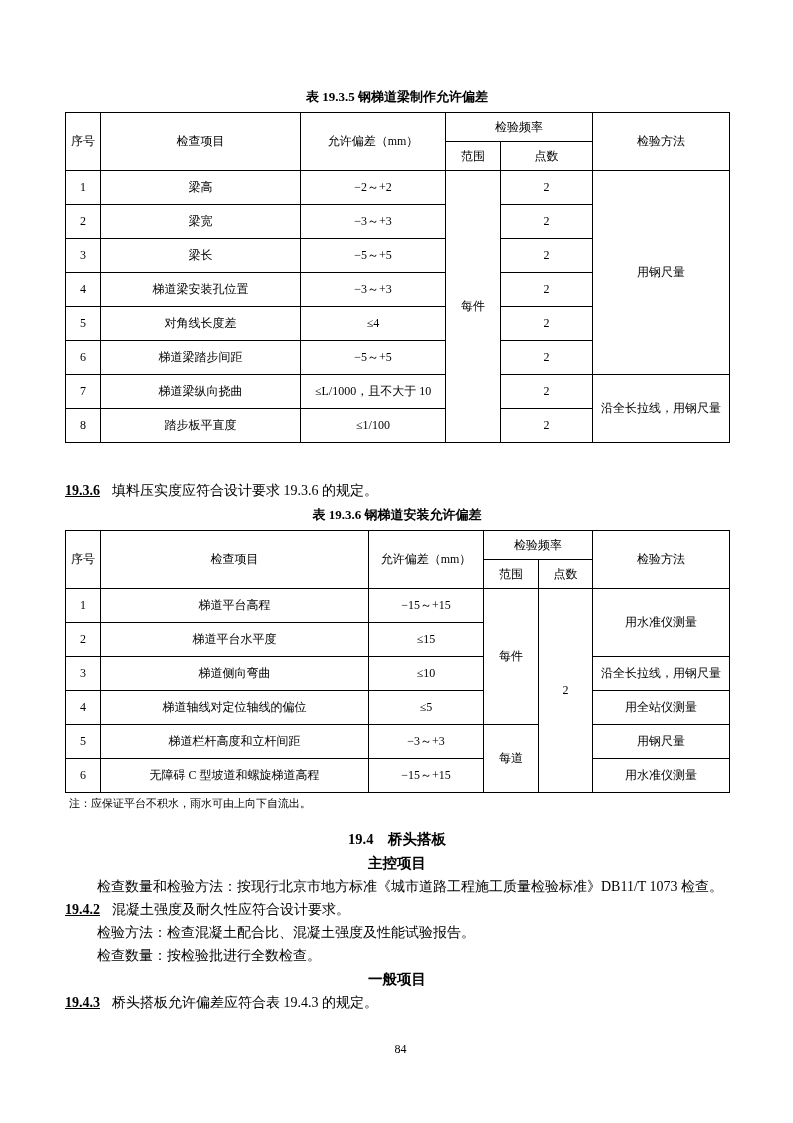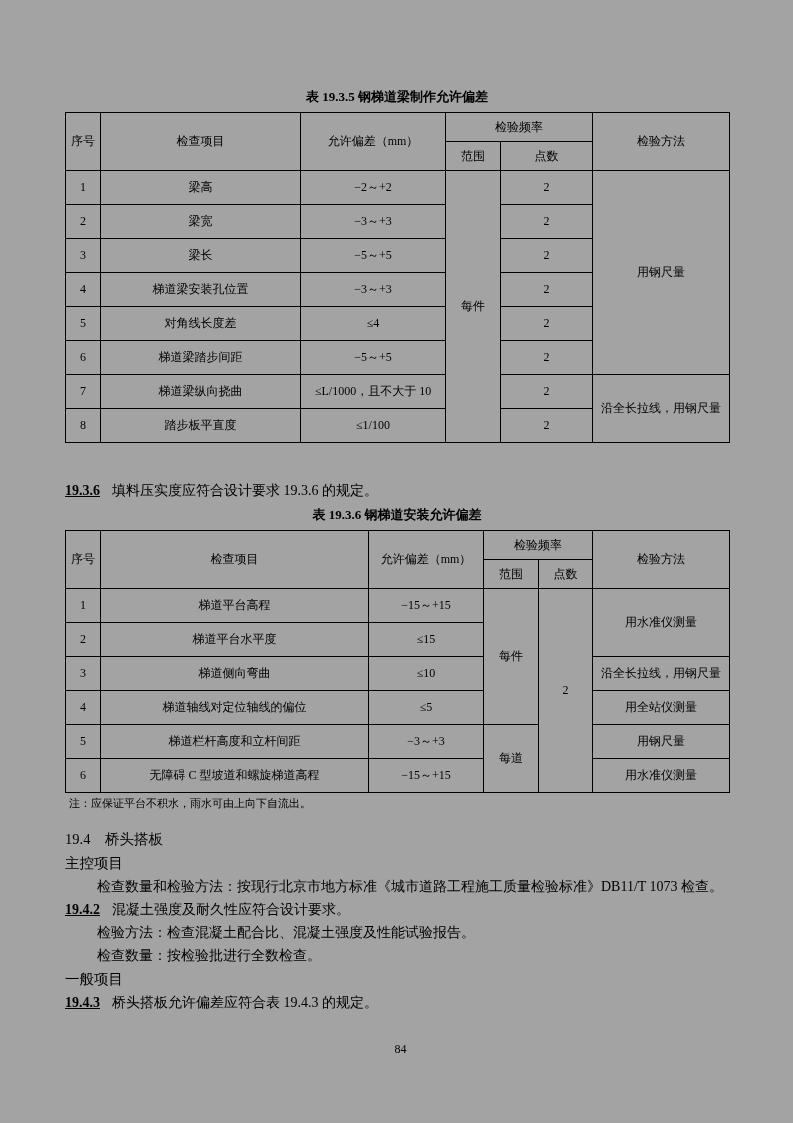--- a/index.html
+++ b/index.html
@@ -1,17 +1,17 @@
 <!DOCTYPE html>
 <html><head>
 <meta charset="utf-8">
 <style>
   html,body{margin:0;padding:0;background:#888;}
   .page{
-    width:793px;height:1123px;background:#a3a3a3;margin:0 auto;position:relative;
+    width:793px;height:1123px;background:#ffffff;margin:0 auto;position:relative;
     box-sizing:border-box;padding:88px 64px 0 65px;
     font-family:"Liberation Serif","DejaVu Serif",serif;color:#000;
   }
   .table-title{
     text-align:center;font-weight:bold;font-size:13px;margin:0 0 6px 0;
   }
   table.spec{
     border-collapse:collapse;width:664px;table-layout:fixed;
   }
   table.spec th, table.spec td{
@@ -22,21 +22,21 @@
   table.spec tbody td{height:29px;}
   .note{
     font-size:11px;margin:3px 0 0 4px;
   }
   .para{
     font-size:14px;line-height:23px;margin:0;
   }
   .para .num{font-weight:bold;margin-right:12px;text-decoration:underline;}
   .para.indent{padding-left:32px;}
   .center-head{
-    text-align:left;font-weight:normal;font-size:14.5px;margin:0;line-height:24px;
+    text-align:center;font-weight:bold;font-size:14.5px;margin:0;line-height:24px;
   }
   .gap-lg{height:36px;}
   .gap-md{height:16px;}
   .gap-xs{height:4px;}
   .page-number{
     position:absolute;bottom:66px;left:8px;right:0;text-align:center;font-size:12px;
   }
   
   .t1 col.c-no{width:35px;} .t1 col.c-item{width:200px;} .t1 col.c-dev{width:145px;}
   .t1 col.c-range{width:55px;} .t1 col.c-pts{width:92px;} .t1 col.c-method{width:137px;}

